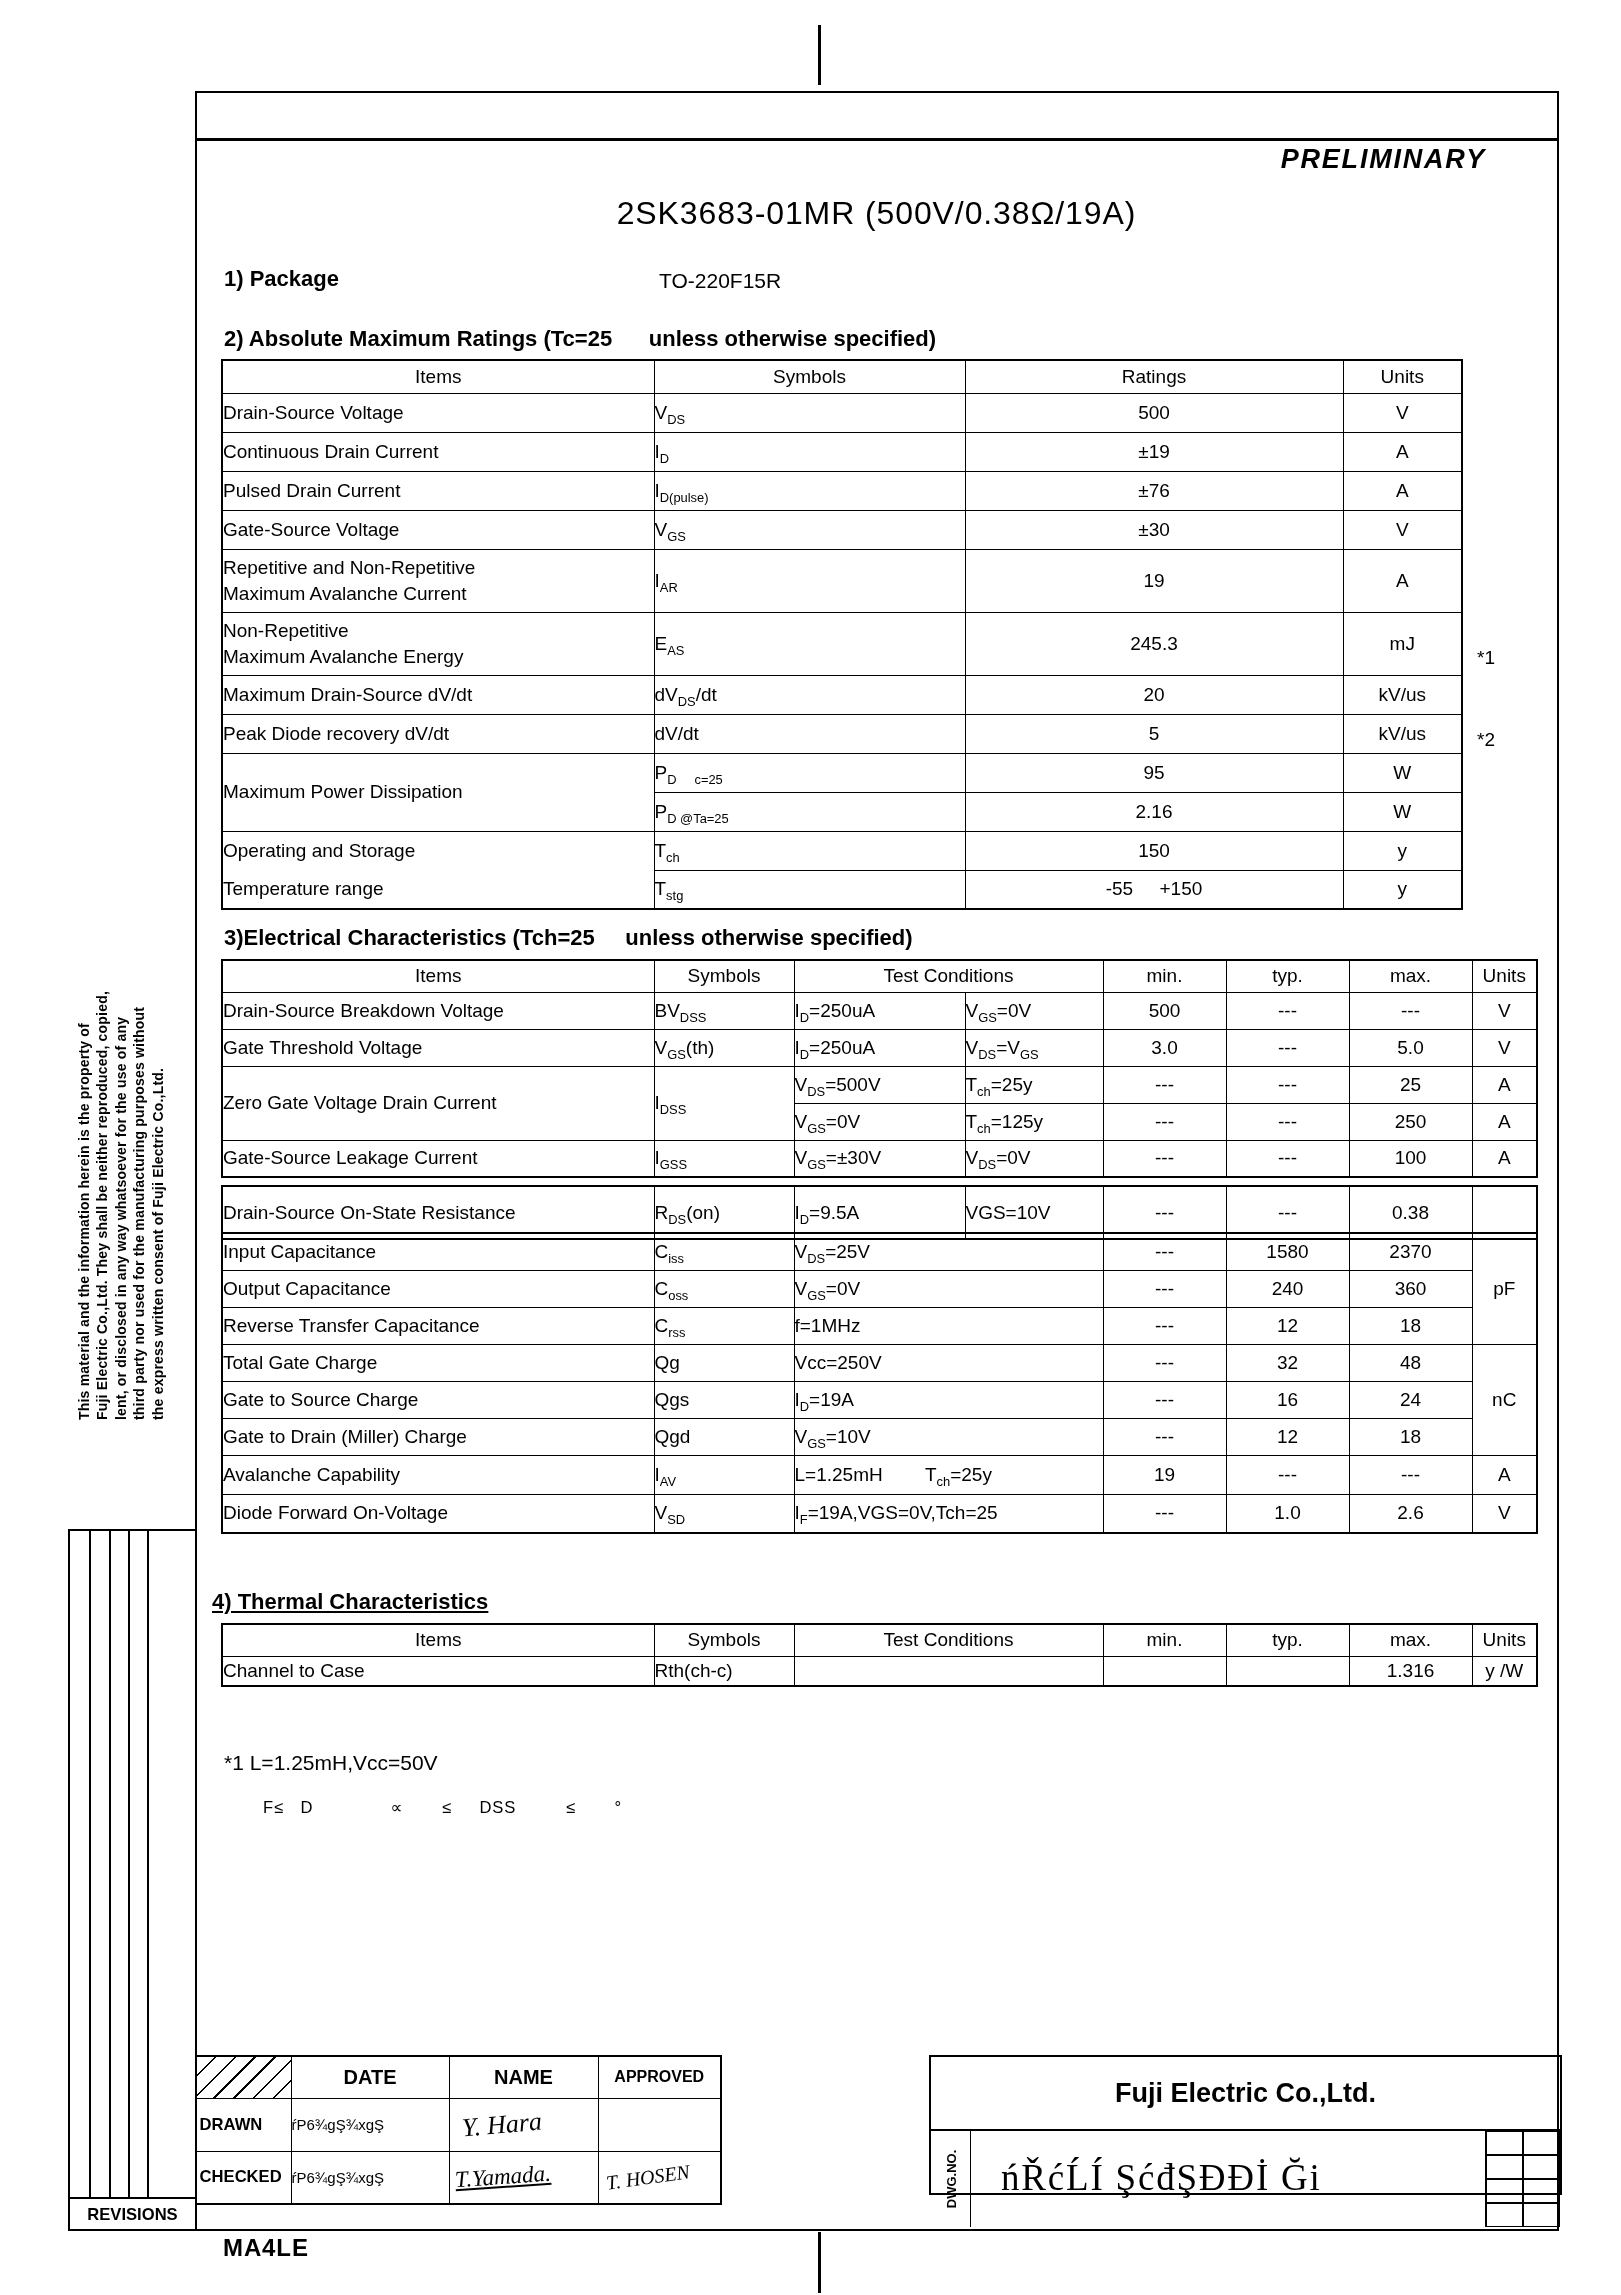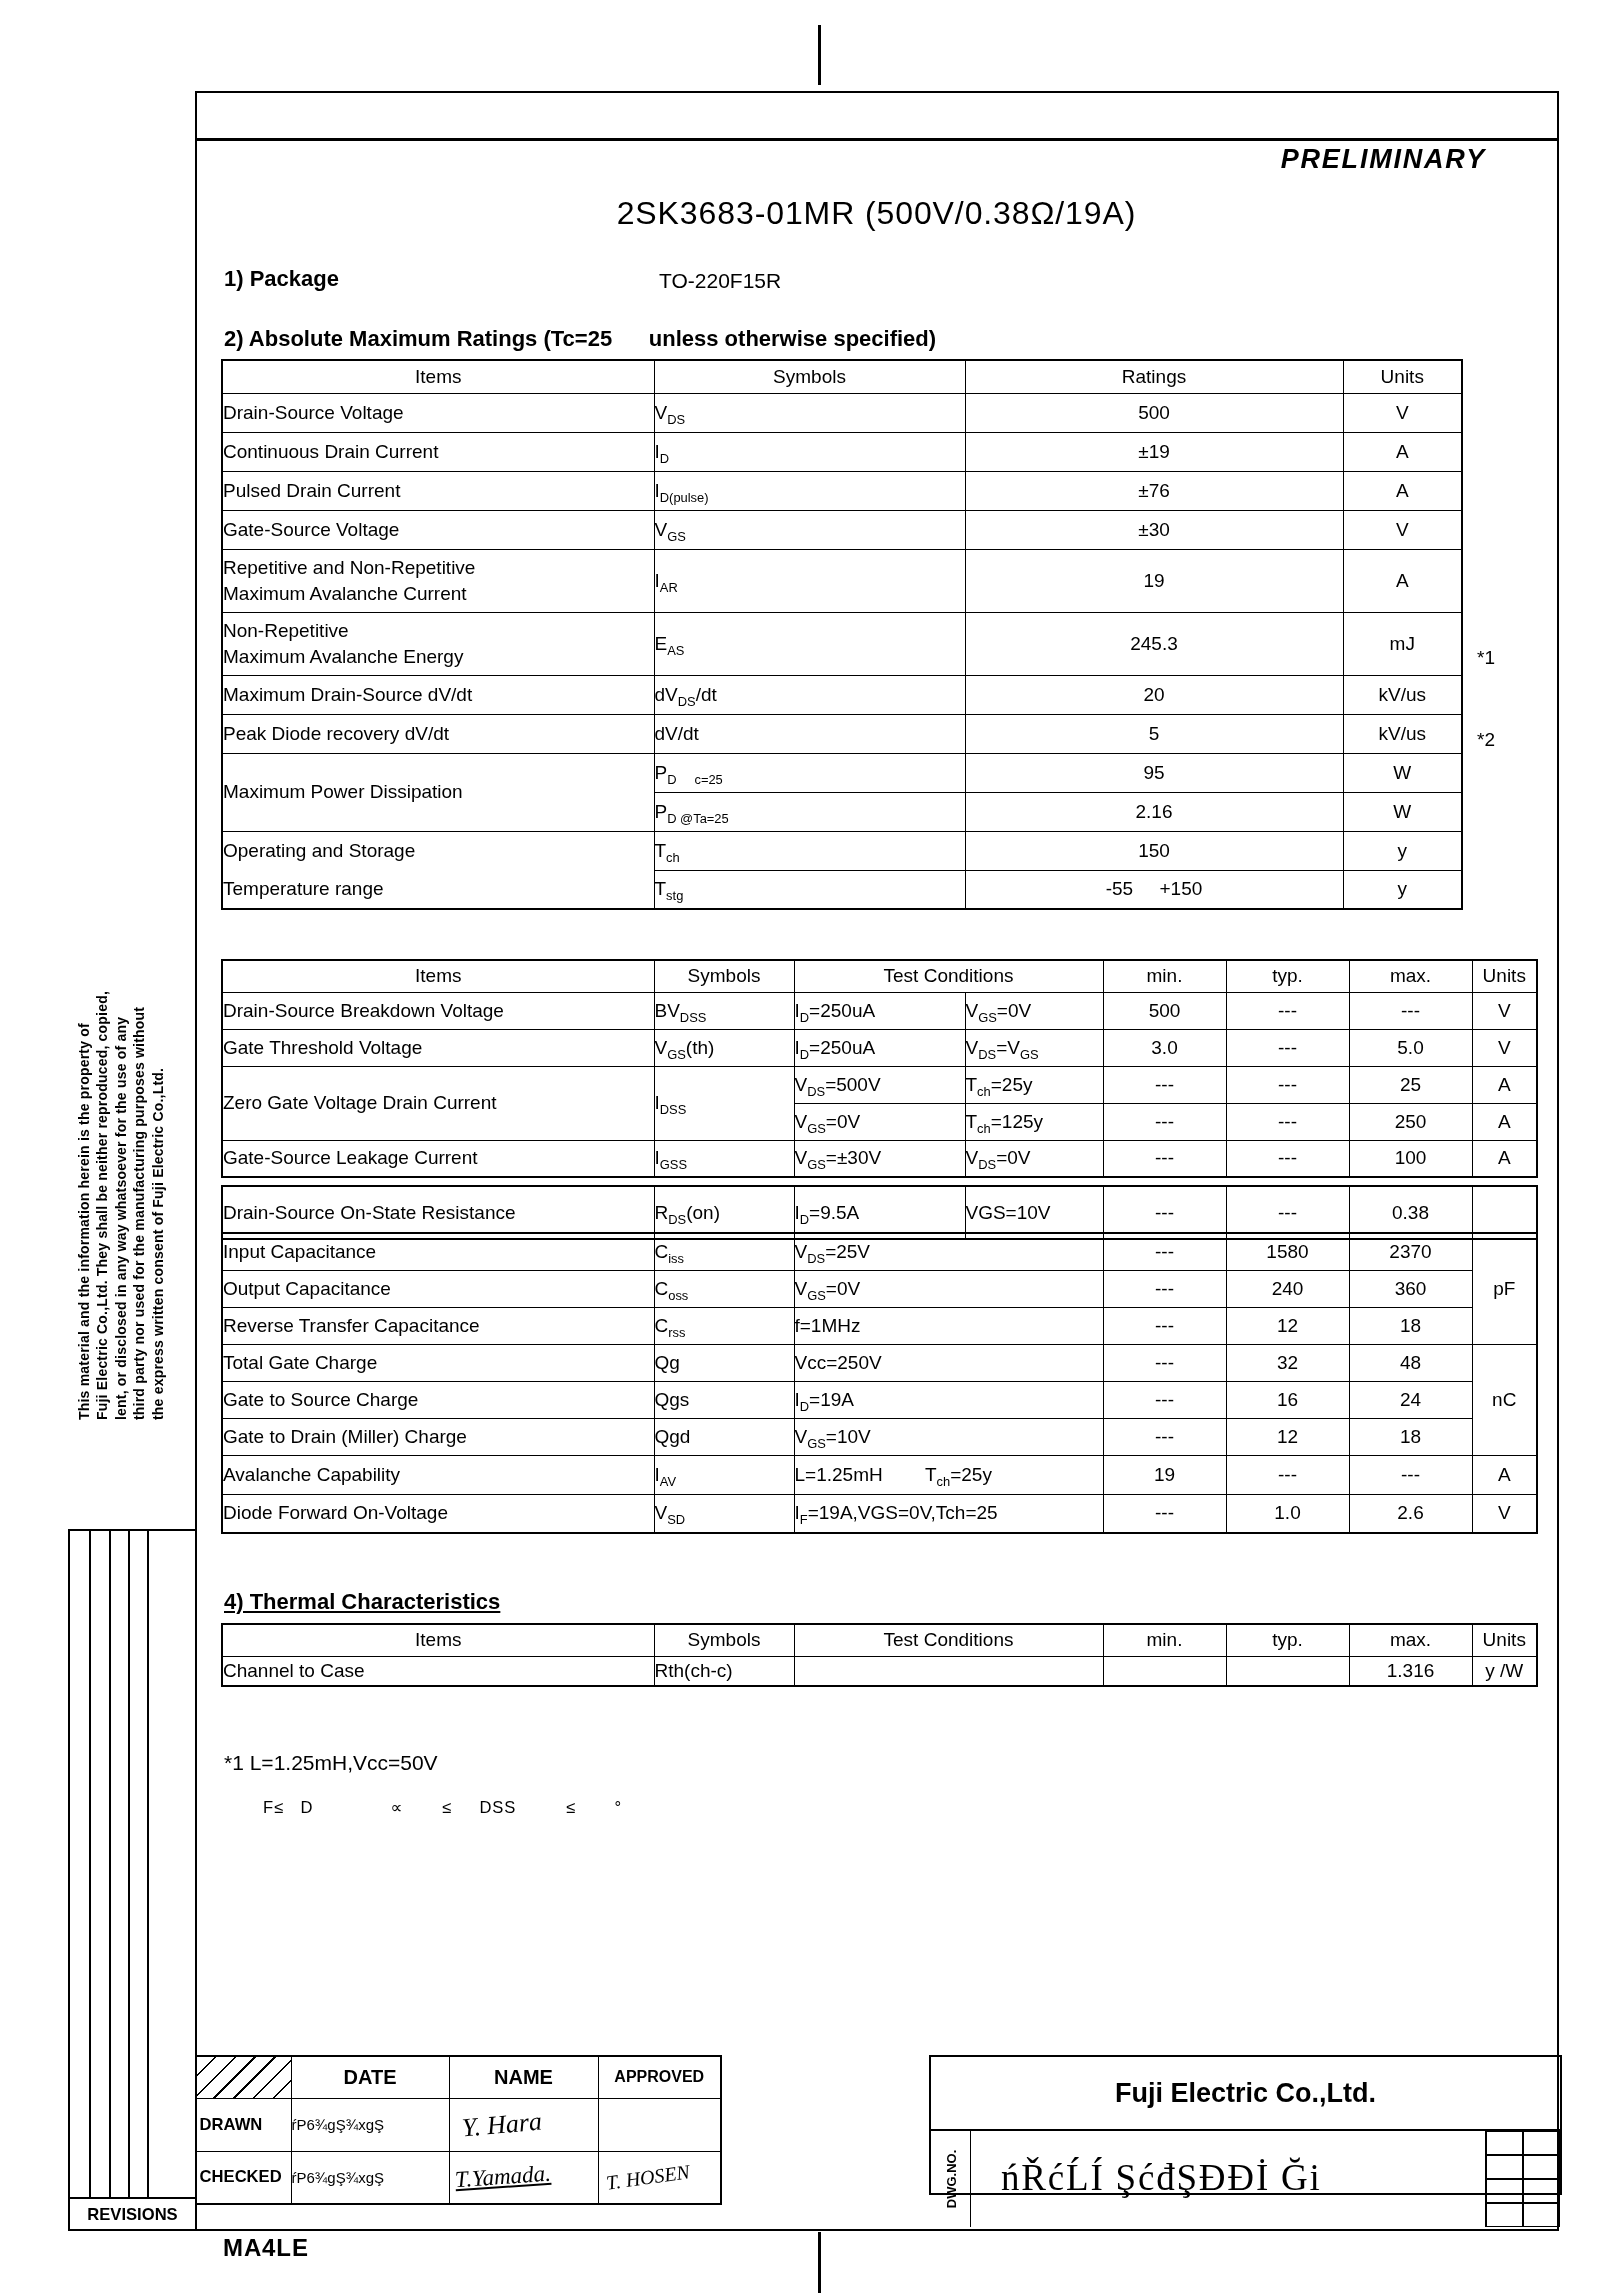--- a/index.html
+++ b/index.html
@@ -179,20 +179,21 @@
       <tr class="h44">
         <td class="sym"><span>T</span><sub>stg</sub></td>
         <td class="val">-55&nbsp;&nbsp;&nbsp;&nbsp;&nbsp;+150</td>
         <td class="val">у</td>
       </tr>
     </tbody>
   </table>
   <div class="note-star" style="left:1477px;top:647px;">*1</div>
   <div class="note-star" style="left:1477px;top:729px;">*2</div>
 
+  <div class="h1" style="left:224px;top:925px;">3)Electrical Characteristics (Tch=25&nbsp;&nbsp;&nbsp;&nbsp; unless otherwise specified)</div>
 
   <table class="dtable" style="left:221px;top:959px;width:1314px;">
     <colgroup>
         <col style="width:432px">
         <col style="width:140px">
         <col style="width:171px">
         <col style="width:138px">
         <col style="width:123px">
         <col style="width:123px">
         <col style="width:123px">
@@ -360,21 +361,21 @@
         <td class="sym"><span>V</span><sub>SD</sub></td>
         <td class="cond" colspan="2"><span>I</span><sub>F</sub><span>=19A,VGS=0V,Tch=25</span></td>
         <td class="val">---</td>
         <td class="val">1.0</td>
         <td class="val">2.6</td>
         <td class="val">V</td>
       </tr>
     </tbody>
   </table>
 
-  <div class="h1 u" style="left:224px;top:1589px;">4) Thermal Characteristics</div>
+  <div class="h1 u" style="left:212px;top:1589px;">4) Thermal Characteristics</div>
 
   <table class="dtable" style="left:221px;top:1623px;width:1314px;">
     <colgroup>
         <col style="width:432px">
         <col style="width:140px">
         <col style="width:309px">
         <col style="width:123px">
         <col style="width:123px">
         <col style="width:123px">
         <col style="width:65px">

